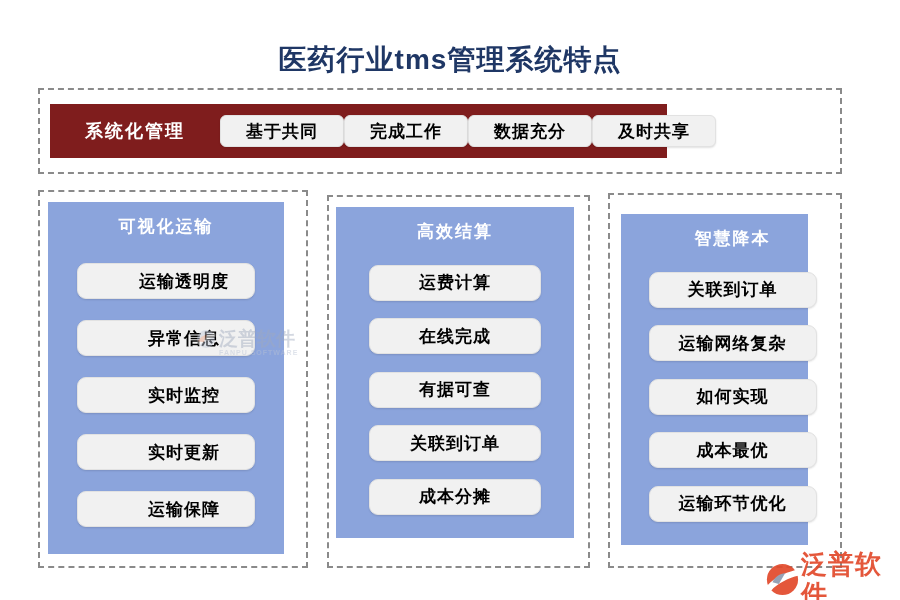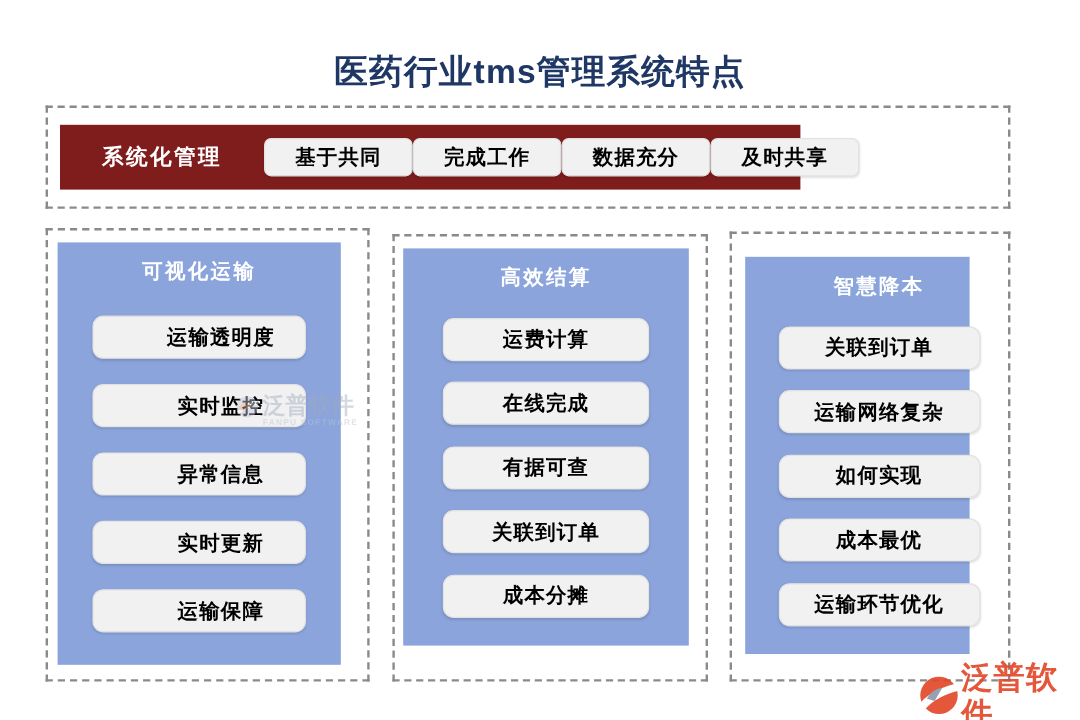--- a/index.html
+++ b/index.html
@@ -102,22 +102,22 @@
         <div class="pill pill-top">及时共享</div>
       </div>
     </div>
   </div>
 
   <div class="col-box c1">
     <div class="col-panel">
       <div class="col-header">可视化运输</div>
       <div class="col-items">
         <div class="pill pill-item">运输透明度</div>
+        <div class="pill pill-item">异常信息</div>
         <div class="pill pill-item">实时监控</div>
-        <div class="pill pill-item">异常信息</div>
         <div class="pill pill-item">实时更新</div>
         <div class="pill pill-item">运输保障</div>
       </div>
     </div>
   </div>
 
   <div class="col-box c2">
     <div class="col-panel">
       <div class="col-header">高效结算</div>
       <div class="col-items">

